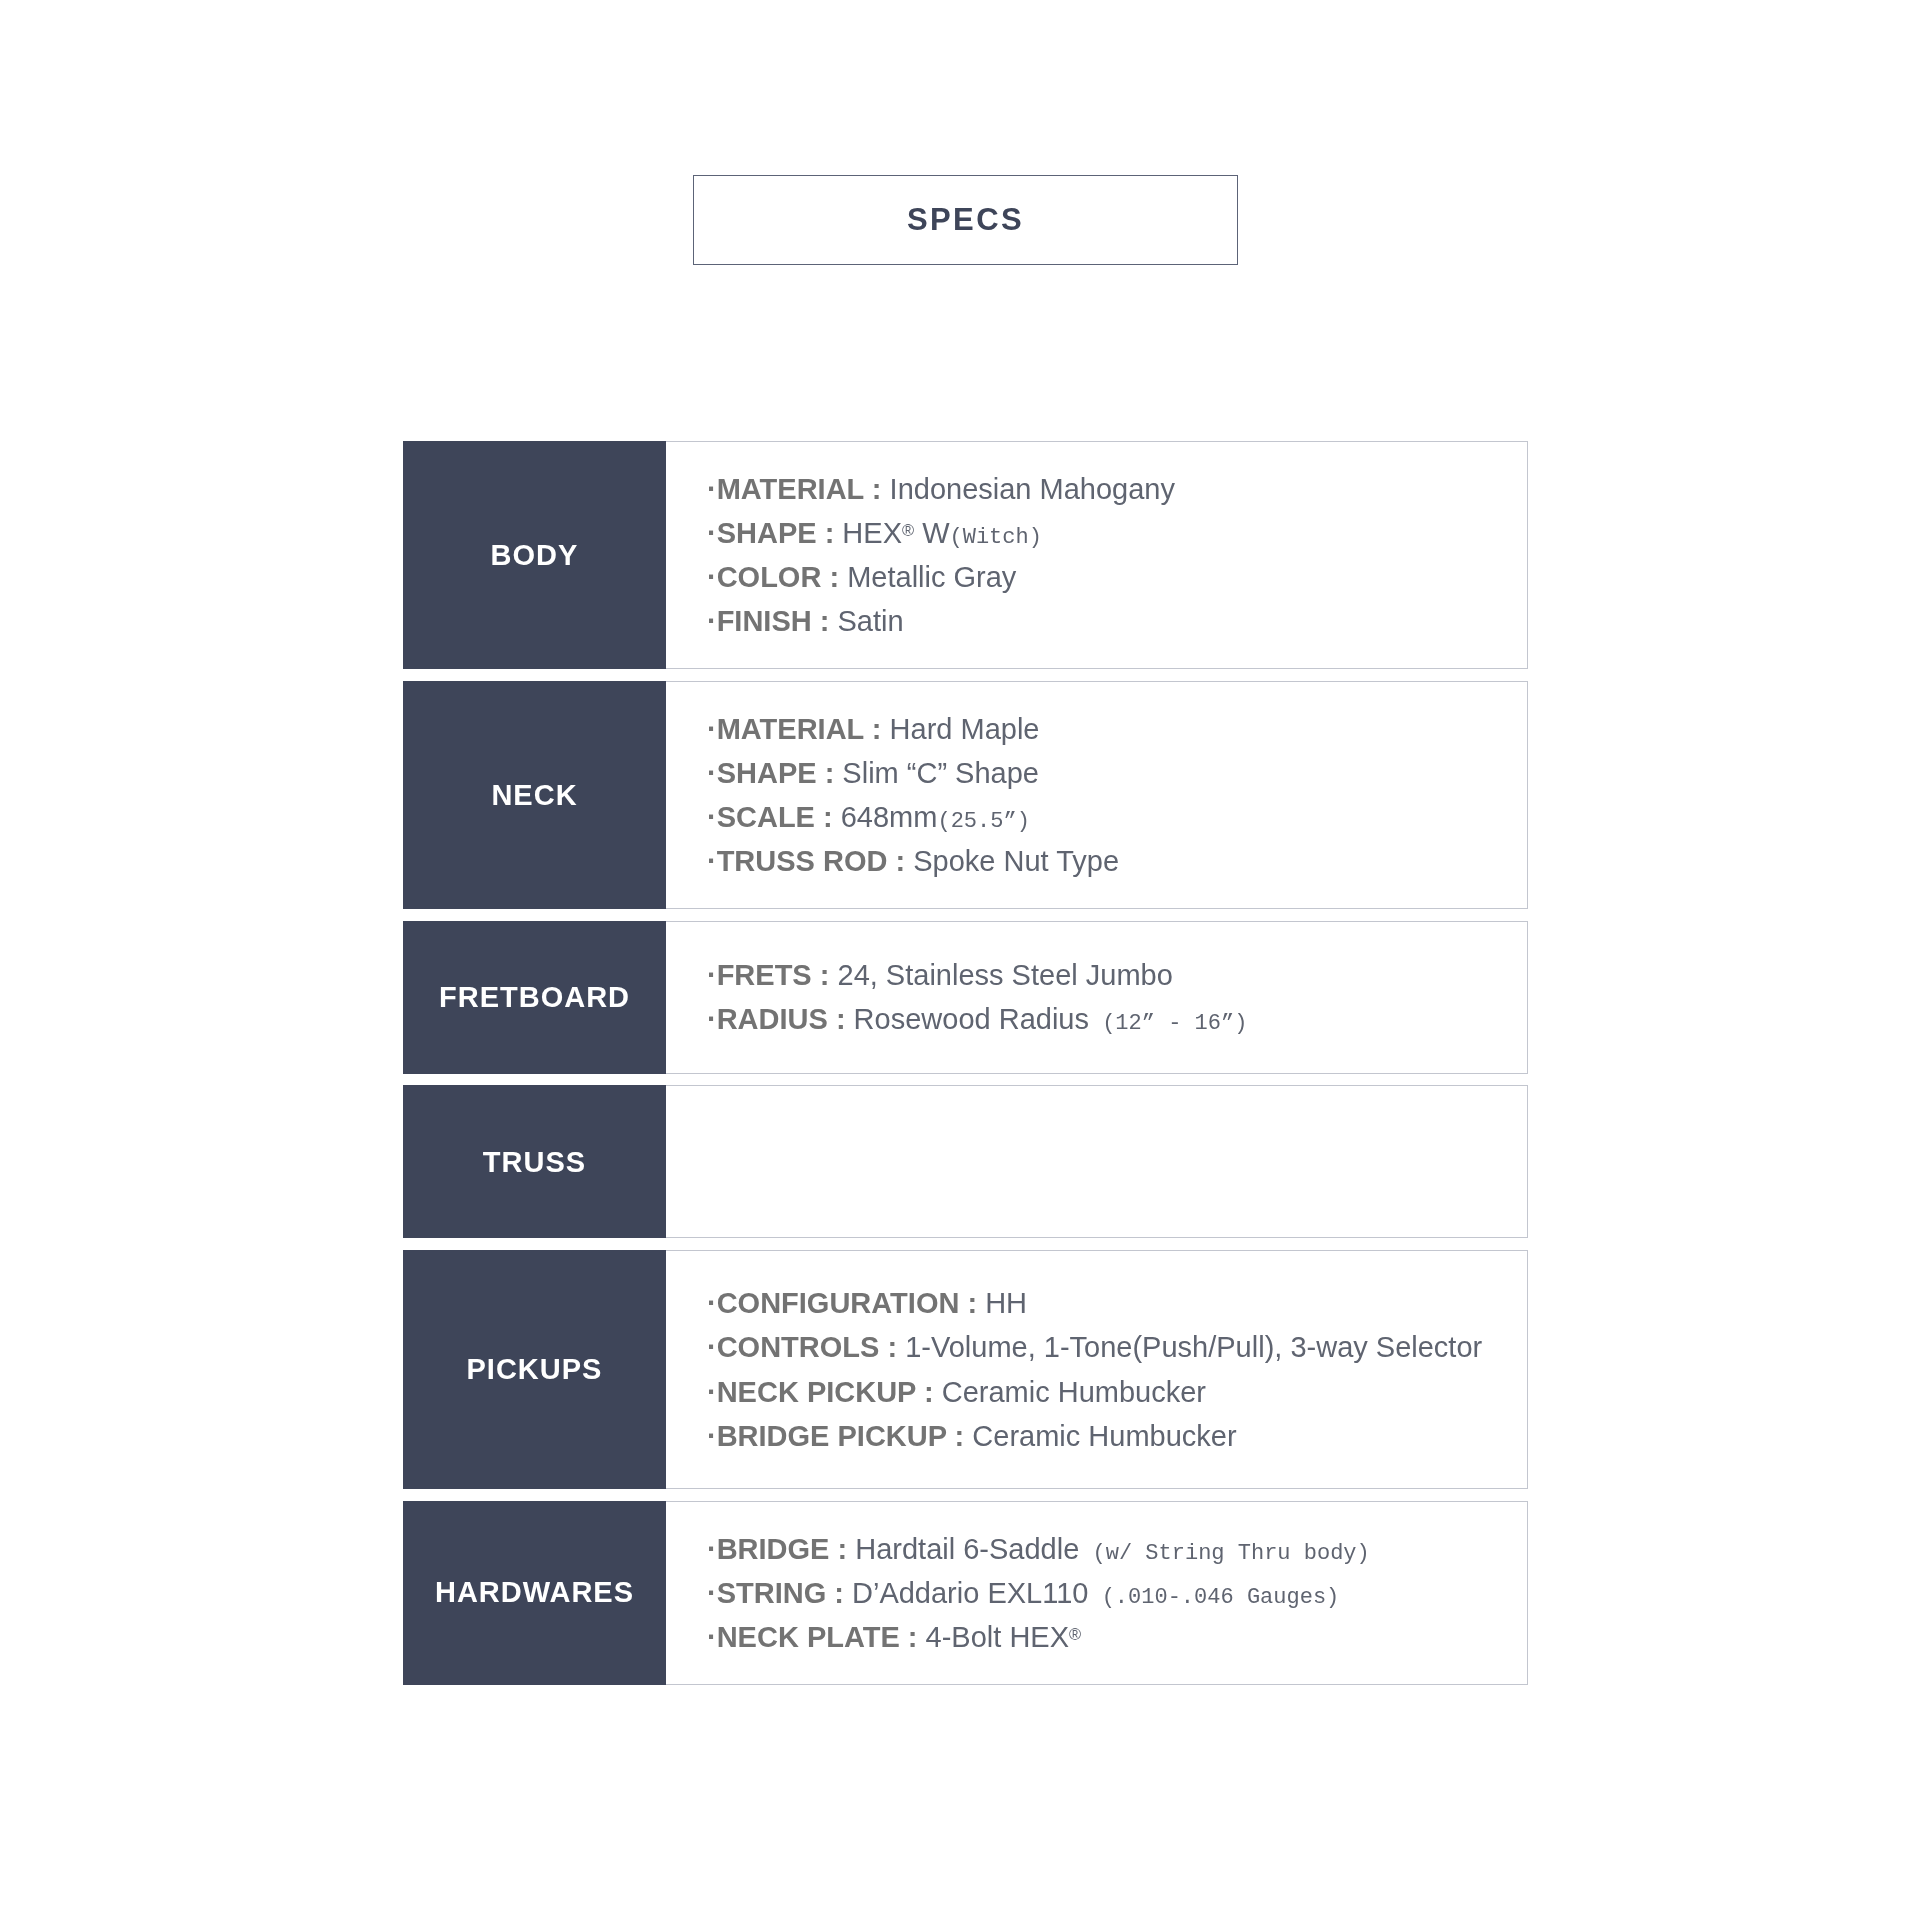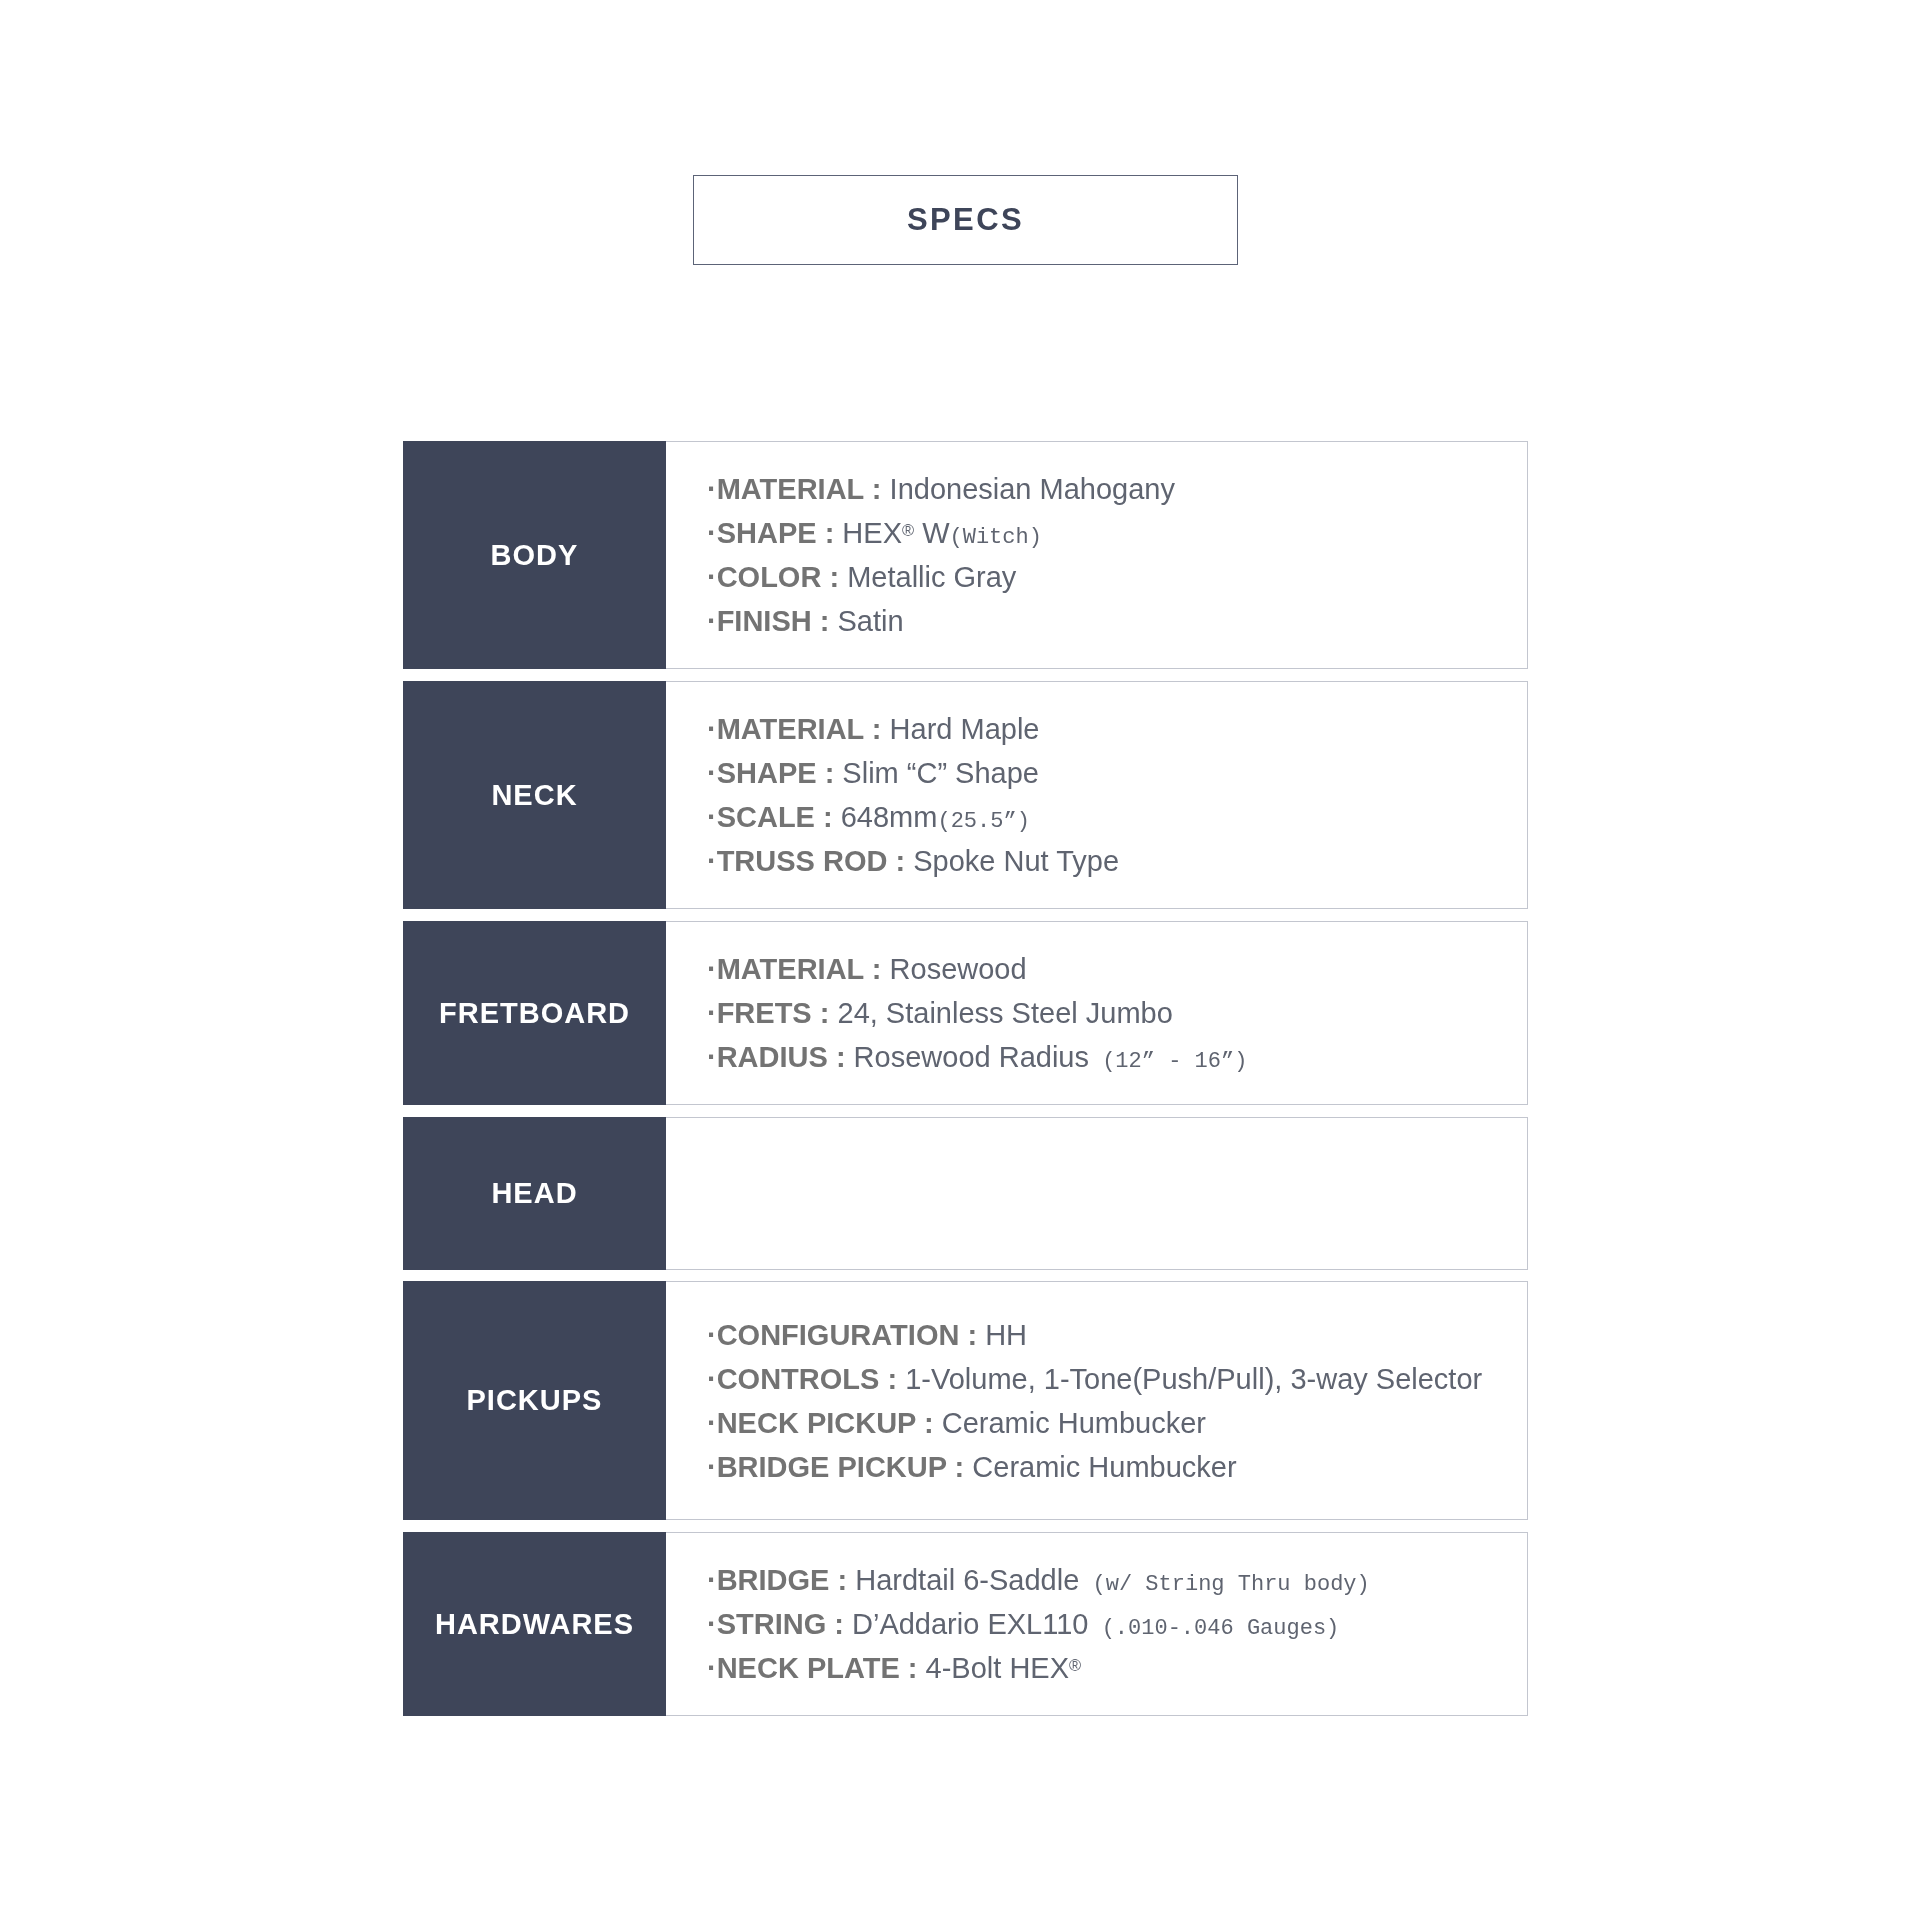--- a/index.html
+++ b/index.html
@@ -146,27 +146,26 @@
           <div class="spec-line"><span class="k">·TRUSS ROD :</span> <span class="v">Spoke Nut Type</span></div>
         </div>
       </div>
       <div class="spec-row h-fret">
         <div class="spec-label">
           <span>FRET</span>
           <br>
           <span>BOARD</span>
         </div>
         <div class="spec-values">
-          <div class="spec-line"><span class="k">·MATERIAL :</span> <span class="v">Rosewood</span></div>
           <div class="spec-line"><span class="k">·FRETS :</span> <span class="v">24, Stainless Steel Jumbo</span></div>
           <div class="spec-line"><span class="k">·RADIUS :</span> <span class="v">Rosewood Radius</span><span class="sm"> (12” - 16”)</span></div>
         </div>
       </div>
       <div class="spec-row h-head">
-        <div class="spec-label">HEAD</div>
+        <div class="spec-label">TRUSS</div>
       </div>
       <div class="spec-row h-pickup">
         <div class="spec-label">PICKUPS</div>
         <div class="spec-values">
           <div class="spec-line"><span class="k">·CONFIGURATION :</span> <span class="v">HH</span></div>
           <div class="spec-line"><span class="k">·CONTROLS :</span> <span class="v">1-Volume, 1-Tone(Push/Pull), 3-way Selector</span></div>
           <div class="spec-line"><span class="k">·NECK PICKUP :</span> <span class="v">Ceramic Humbucker</span></div>
           <div class="spec-line"><span class="k">·BRIDGE PICKUP :</span> <span class="v">Ceramic Humbucker</span></div>
         </div>
       </div>

